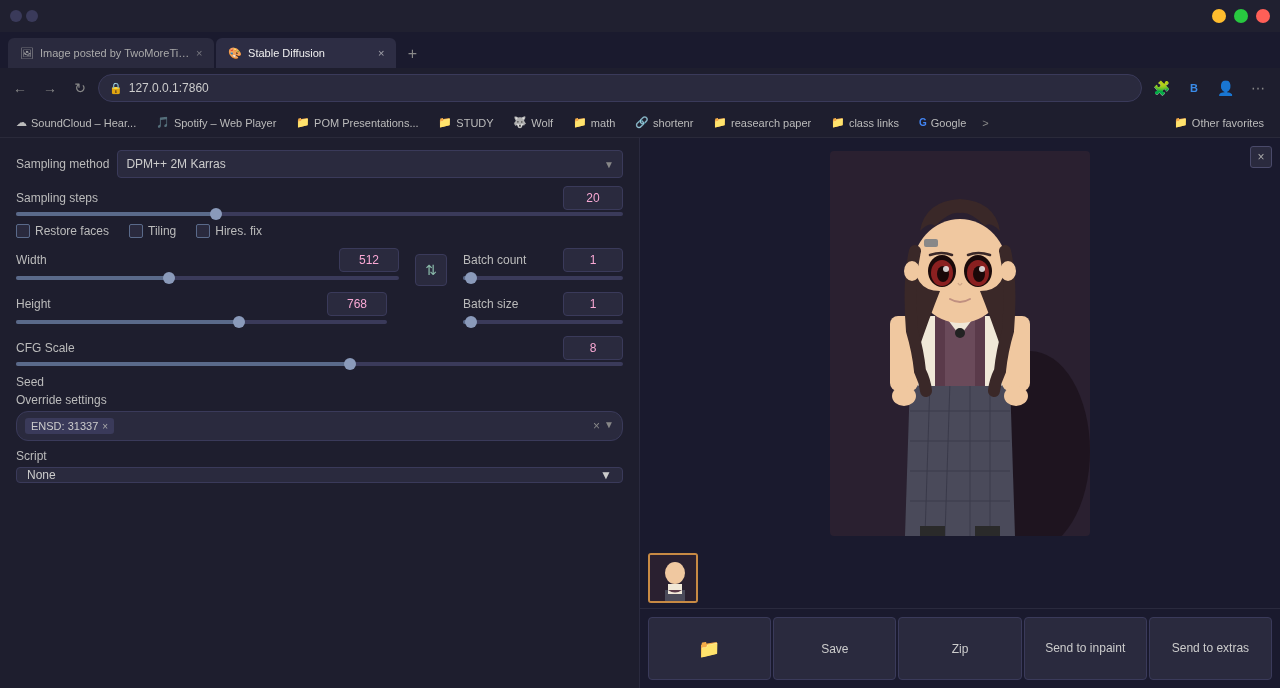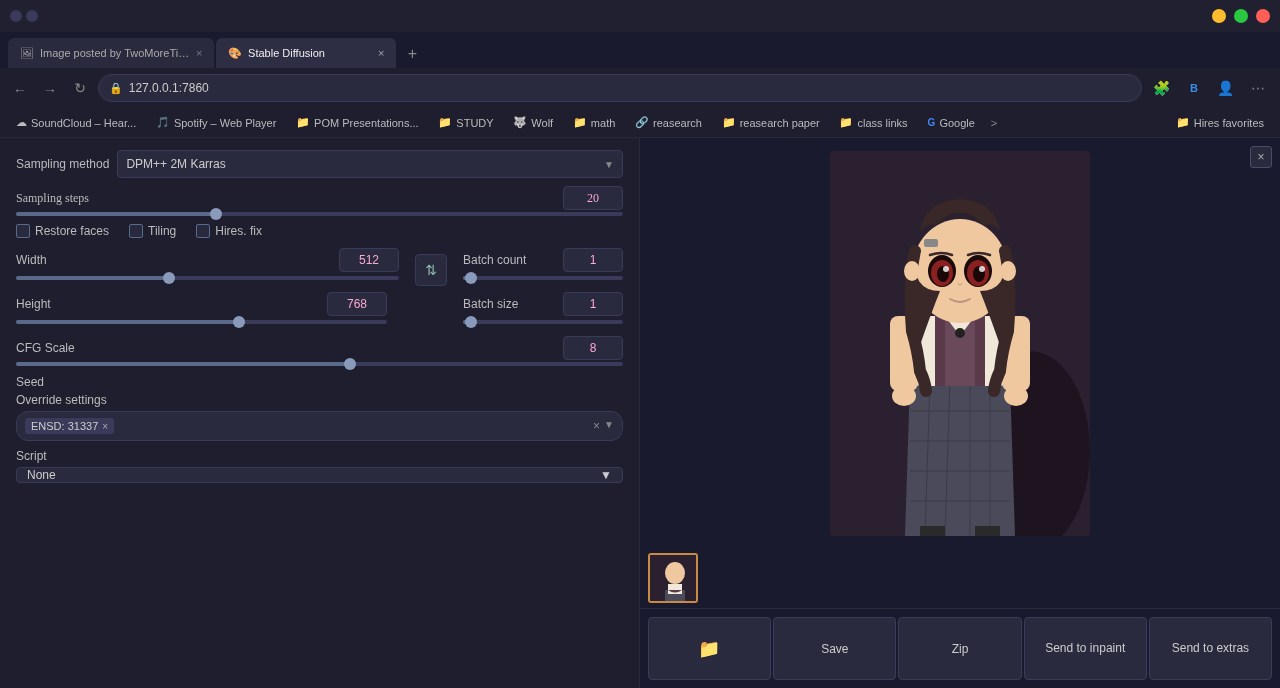--- a/index.html
+++ b/index.html
@@ -519,54 +519,54 @@
   <div class="bookmark-item">
     <span>🐺</span>
     <span>Wolf</span>
   </div>
   <div class="bookmark-item">
     <span>📁</span>
     <span>math</span>
   </div>
   <div class="bookmark-item">
     <span>🔗</span>
-    <span>reasearch</span>
+    <span>shortenr</span>
   </div>
   <div class="bookmark-item">
     <span>📁</span>
     <span>reasearch paper</span>
   </div>
   <div class="bookmark-item">
     <span>📁</span>
     <span>class links</span>
   </div>
   <div class="bookmark-item">
     <span style="font-size:10px; font-weight:bold; color:#4285f4;">G</span>
     <span>Google</span>
   </div>
   <span style="color:#888; font-size:11px; padding:0 4px; cursor:pointer;">&gt;</span>
   <div class="more-bookmarks">
     <span>📁</span>
-    <span>Hires favorites</span>
+    <span>Other favorites</span>
   </div>
 </div>
 
 <div class="main-content">
 
   <div class="left-panel">
 
     <div class="section-row">
       <span class="section-label">Sampling method</span>
       <div class="dropdown-select" style="flex:1;">
         <span>DPM++ 2M Karras</span>
         <span class="dropdown-arrow">▼</span>
       </div>
     </div>
 
-    <div class="section-row" style="margin-bottom:2px;font-family:Liberation Serif, serif;">
+    <div class="section-row" style="margin-bottom:2px;">
       <span class="section-label">Sampling steps</span>
       <div class="number-box" style="margin-left:auto;">20</div>
     </div>
     <div class="full-slider">
       <div class="full-slider-track">
         <div class="full-slider-fill" id="steps-fill" style="width:33%;"></div>
         <div class="full-slider-thumb" style="left:33%;"></div>
       </div>
     </div>
 

